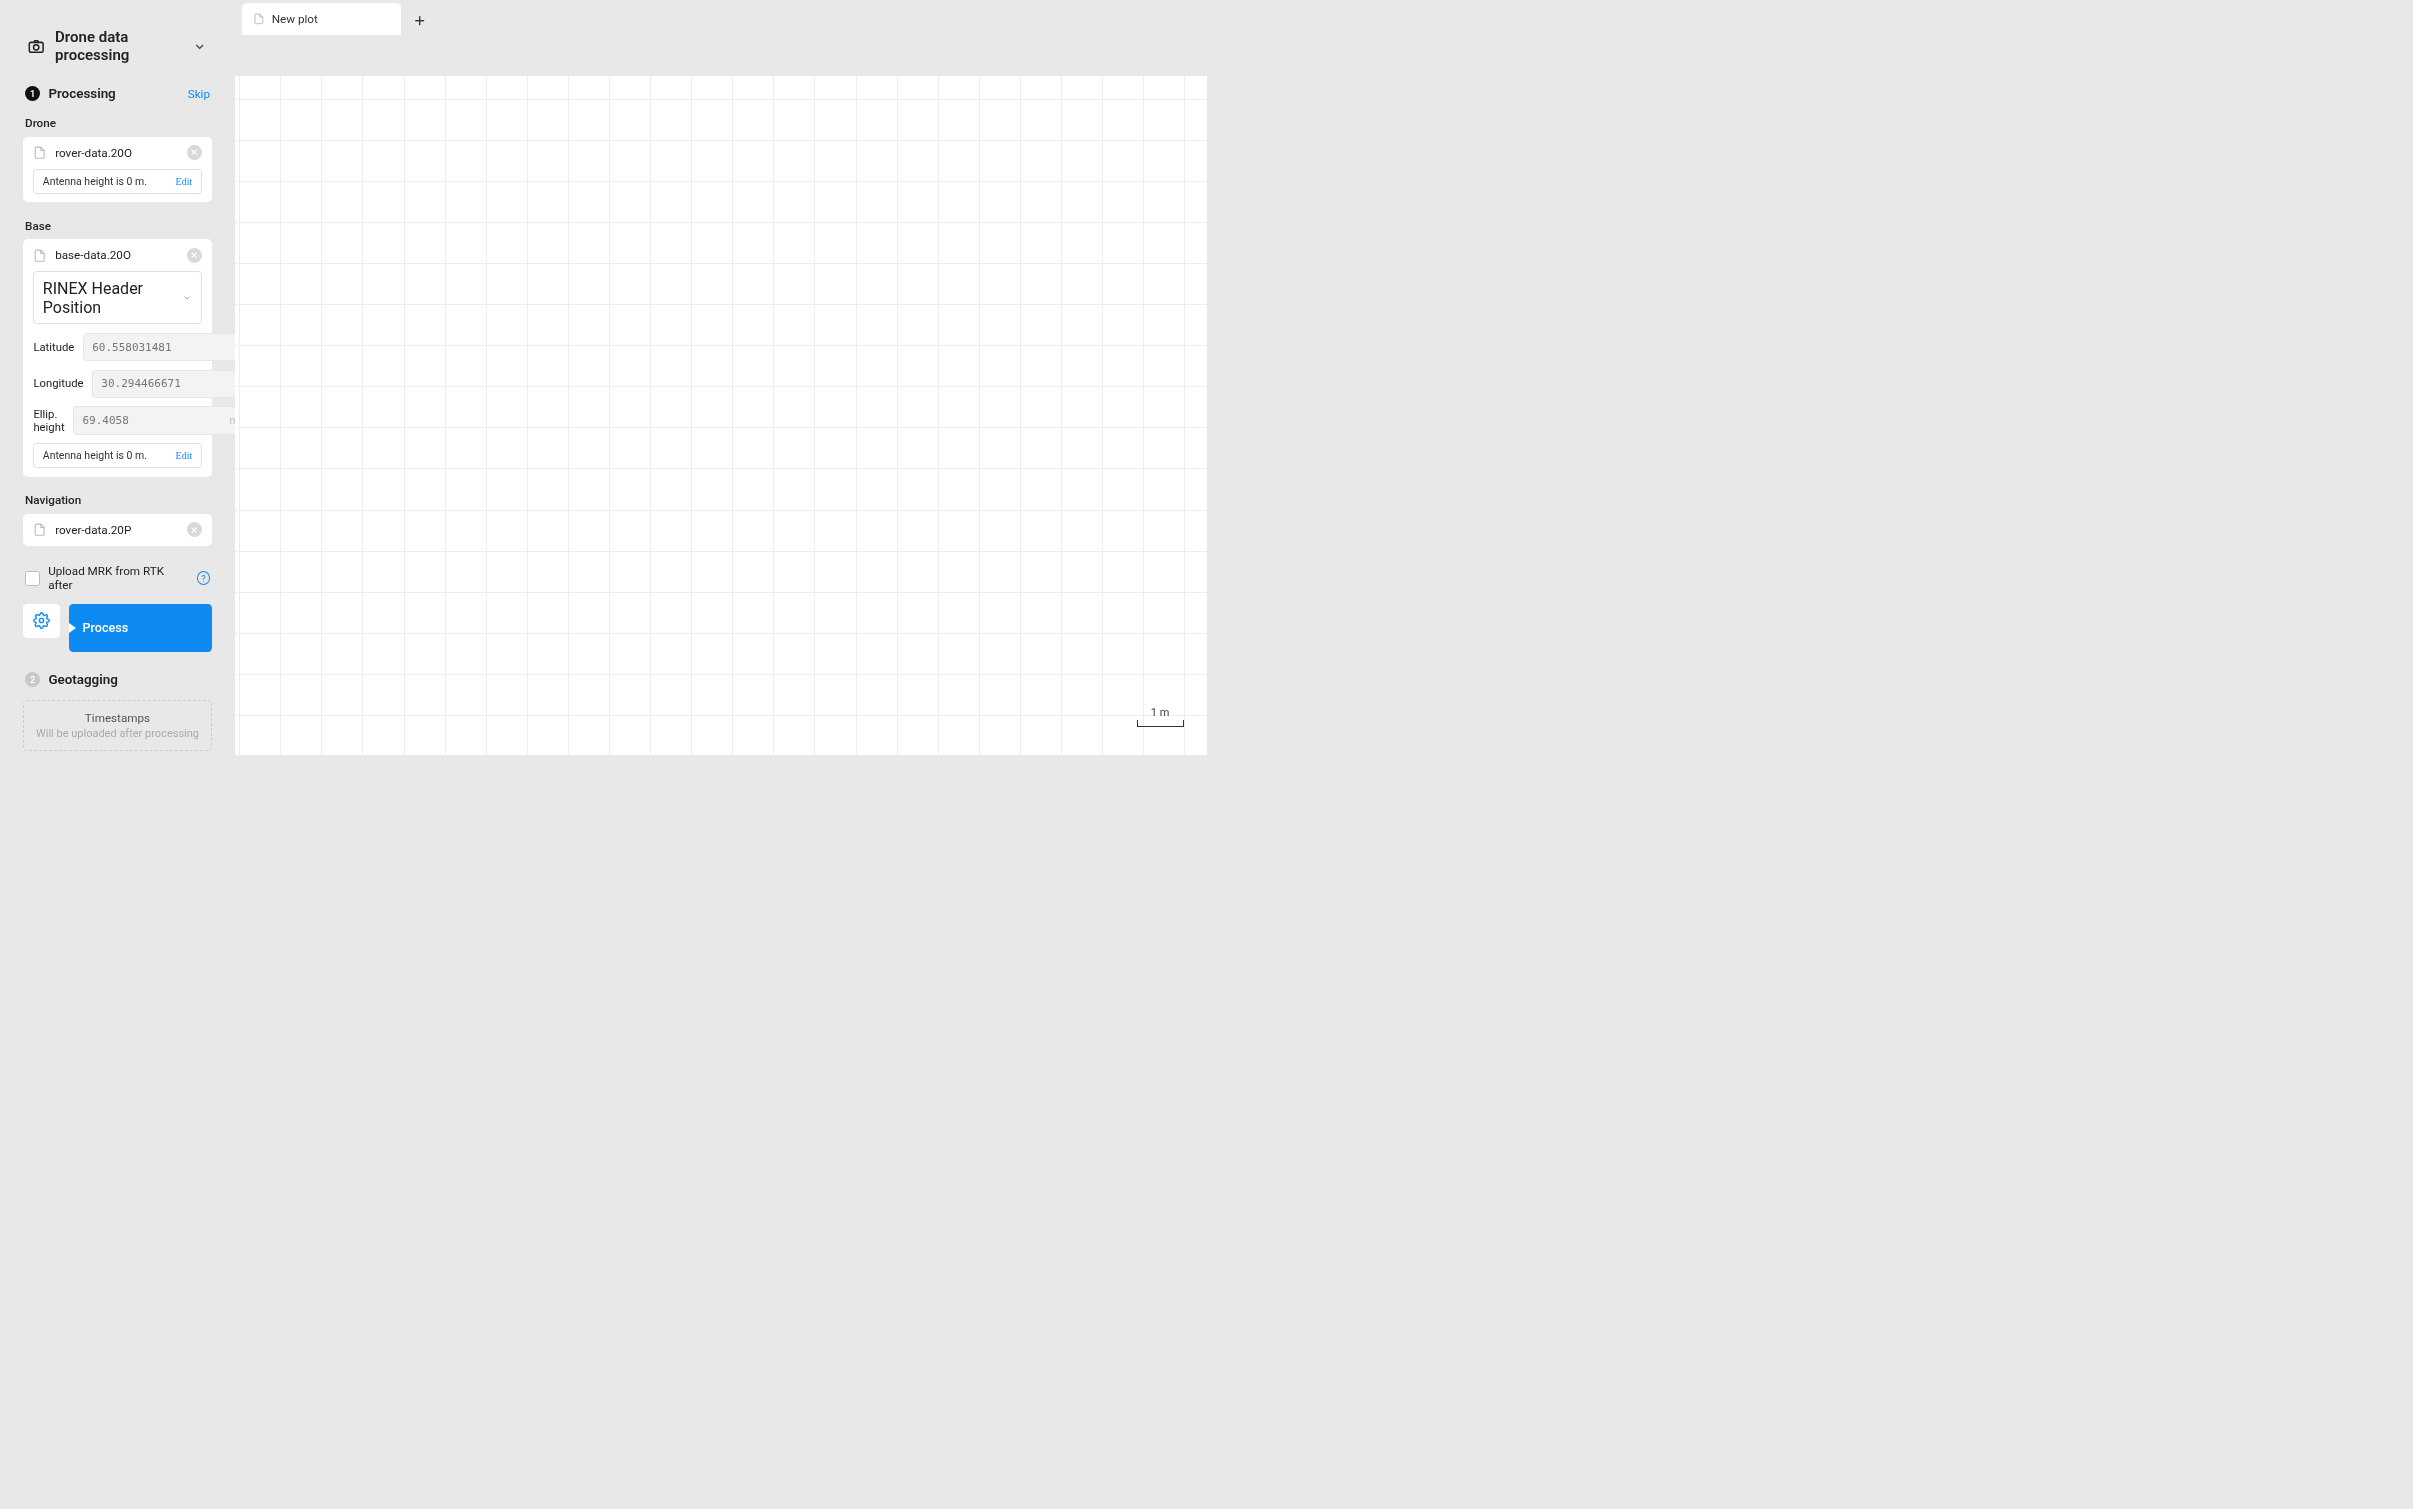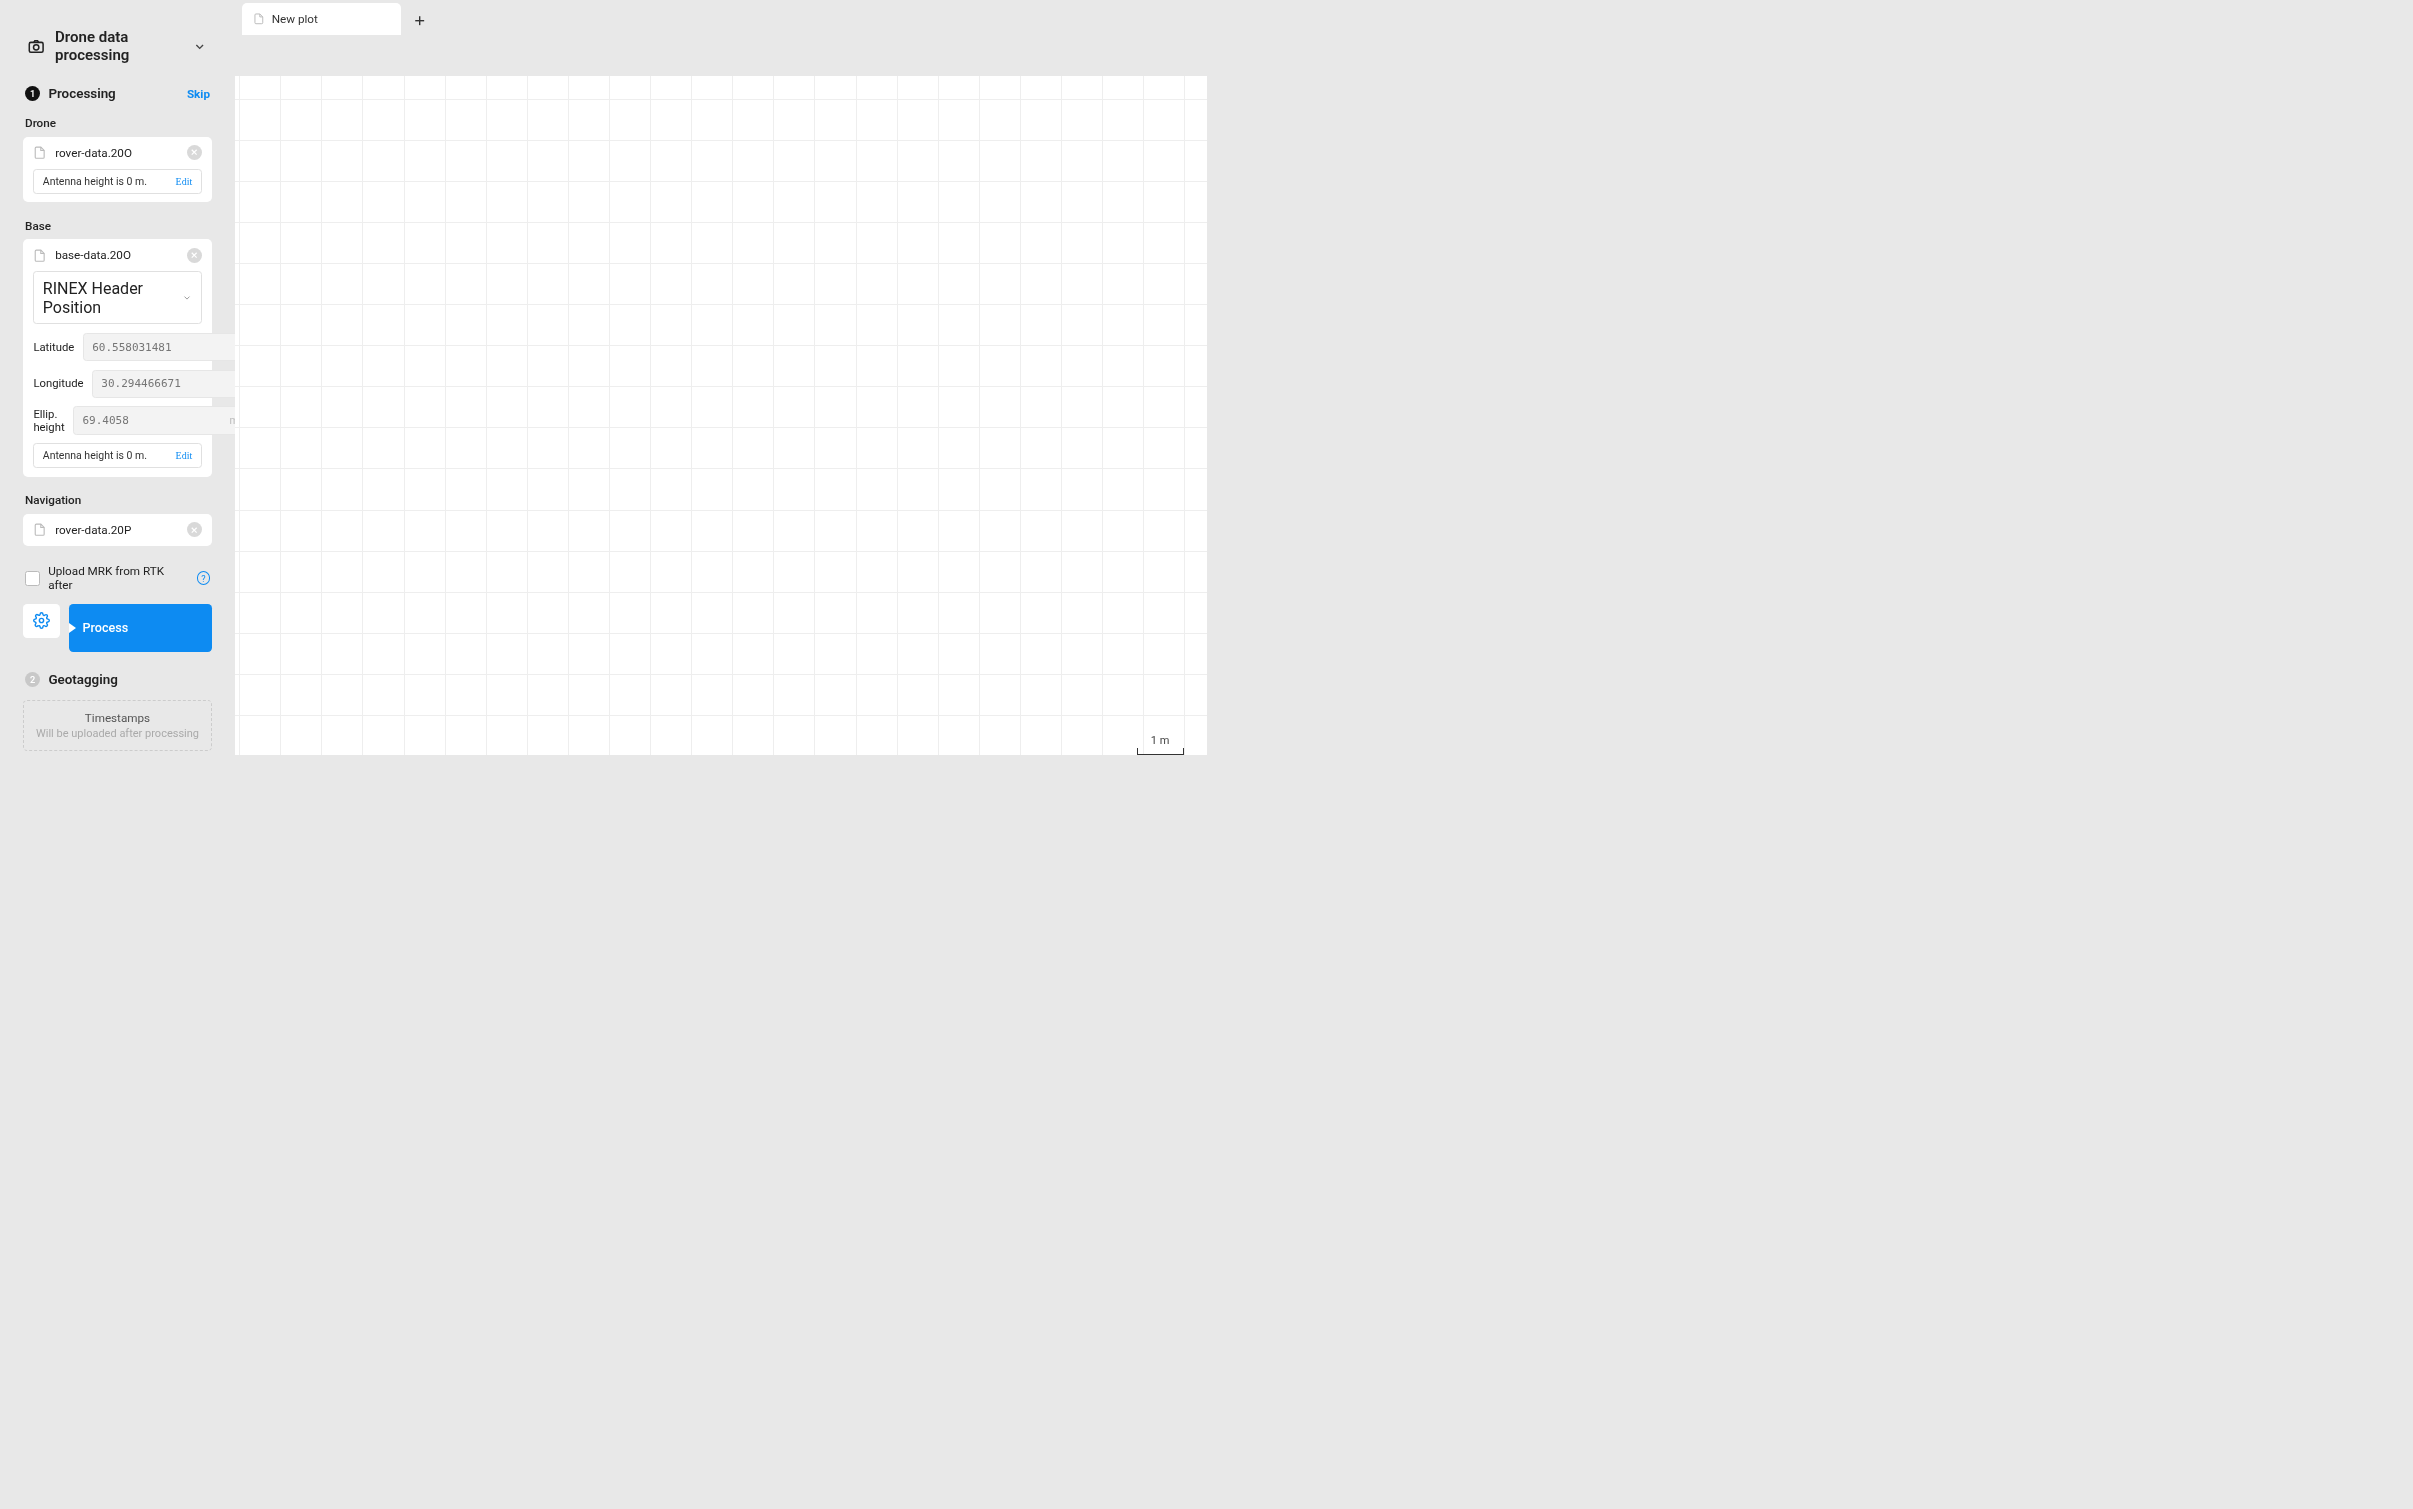--- a/index.html
+++ b/index.html
@@ -41,21 +41,21 @@
   gap: 8.4px;
 }
 .step-badge {
   width: 15px; height: 15px; border-radius:50%;
   display:flex; align-items:center; justify-content:center;
   font-size: 9.2px; font-weight:600; color:#fff;
 }
 .step-badge.active { background:#111; }
 .step-badge.inactive { background:#c8c8c8; }
 .step-title { font-size: 13.4px; font-weight:600; flex:1; }
-.skip-link { color:#0d8bf2; font-size:11.7px; font-weight:700; cursor:pointer; }
+.skip-link { color:#0d8bf2; font-size:11.7px; font-weight:400; cursor:pointer; }
 .section-label {
   font-size: 11.7px; font-weight:500; padding: 5px 10px 6.7px 10px; color:#222;
 }
 .card {
   background:#fff; border-radius:5px; margin: 0 8.4px 11.7px 8.4px; padding:8.4px 10px;
   display:flex; flex-direction:column; gap:8.4px;
 }
 .file-row {
   display:flex; align-items:center; gap:8.4px;
 }
@@ -132,21 +132,21 @@
   width:28.5px; height:28.5px; display:flex; align-items:center; justify-content:center;
   font-size:17px; color:#333; cursor:pointer;
 }
 .canvas {
   flex:1; background:#fff; position:relative; overflow:hidden;
 }
 .grid-v, .grid-h { position:absolute; background:#eee; }
 .grid-v { top:0; bottom:0; width:0.8px; }
 .grid-h { left:0; right:0; height:0.8px; }
 .scale {
-  position:absolute; right:23.5px; bottom:0; display:flex; flex-direction:column; align-items:center;
+  position:absolute; right:23.5px; bottom:28px; display:flex; flex-direction:column; align-items:center;
 }
 .scale-label { font-size:11px; color:#444; margin-bottom:1.7px; }
 .scale-bar {
   width:47px; height:6.7px; border-left:1.3px solid #333; border-right:1.3px solid #333; border-bottom:1.3px solid #333;
   position:relative;
 }
 svg { display:block; }
 </style>
 </head>
 <body>

